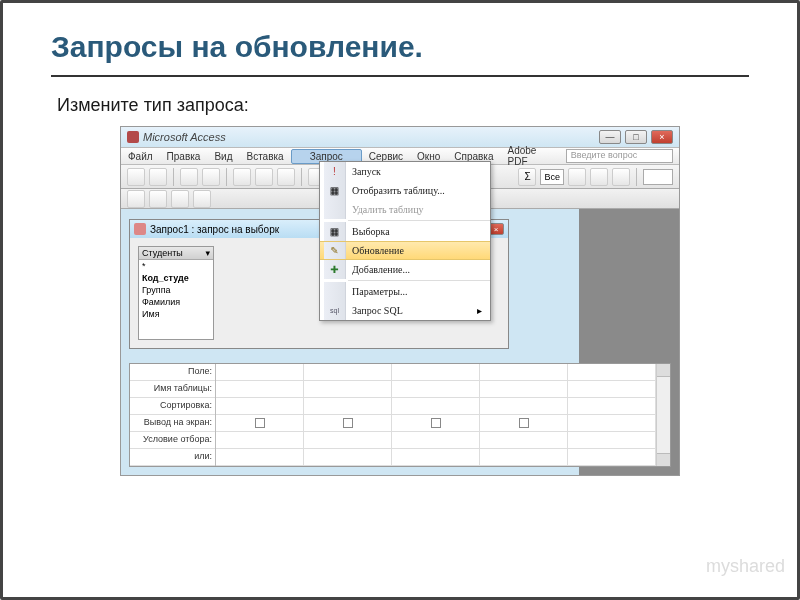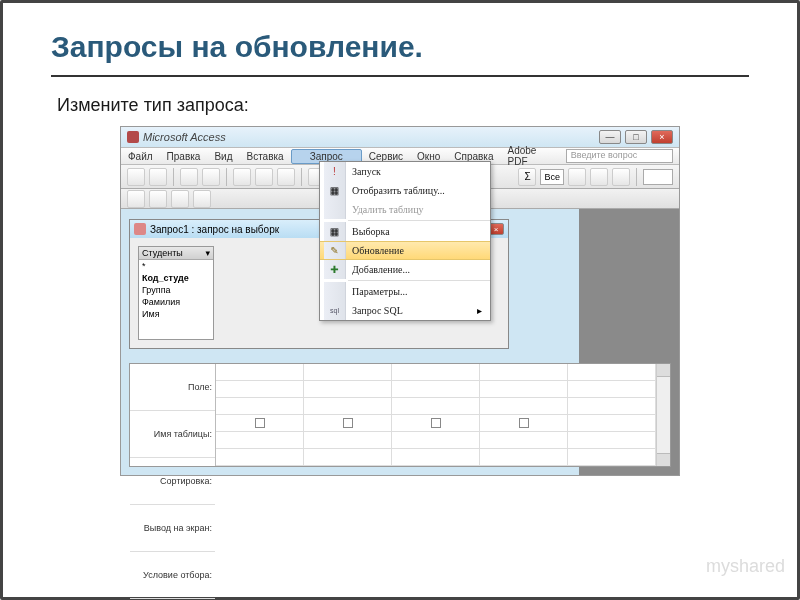--- a/index.html
+++ b/index.html
@@ -182,21 +182,21 @@
     font-size: 9px;
   }
   .grid .lbls {
     width: 86px;
     border-right: 1px solid #bbb;
     display: flex; flex-direction: column;
   }
   .grid .lbls div {
     flex: 1;
     border-bottom: 1px solid #ddd;
-    padding: 18px 3px;
+    padding: 2px 3px;
     color: #333;
     text-align: right;
   }
   .grid .cols {
     flex: 1;
     display: flex;
   }
   .grid .col {
     flex: 1;
     border-right: 1px solid #ddd;

